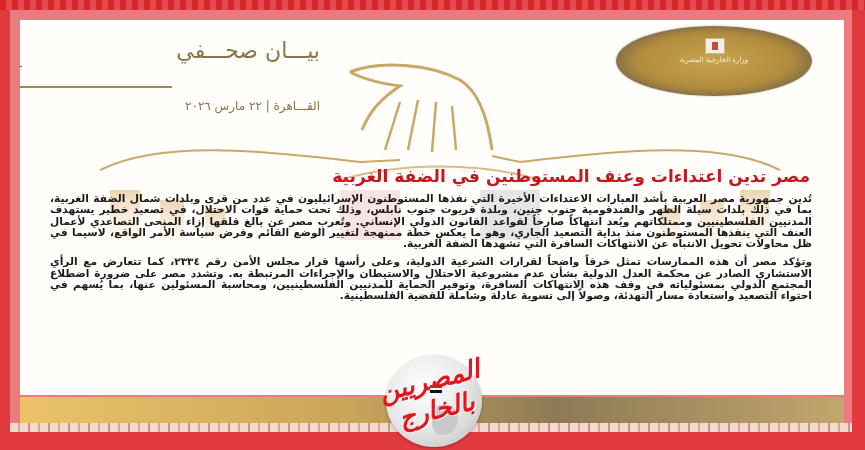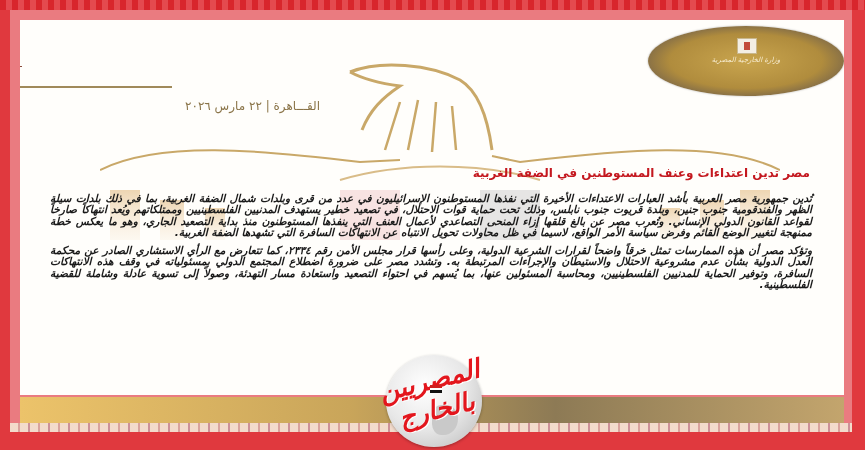--- a/index.html
+++ b/index.html
@@ -9,28 +9,28 @@
   .page { position:absolute; left:20px; top:20px; width:824px; height:375px; background:#fffefb; overflow:hidden; }
   .bottom-band { position:absolute; left:20px; top:397px; width:824px; height:26px; background:linear-gradient(90deg,#ecc36a 0%,#c9a55a 40%,#8d7a55 65%,#c3a56d 100%); }
   .border-pattern { position:absolute; left:10px; top:423px; width:842px; height:9px; background:repeating-linear-gradient(90deg,#f4e6d4 0 8px,#d7a7a0 8px 10px,#f4e6d4 10px 18px,#c9939a 18px 20px); opacity:.9; }
   .bottom-red { position:absolute; left:0; top:432px; width:865px; height:18px; background:#e0393e; }
 
   .header-title { position:absolute; left:40px; top:18px; width:260px; text-align:right; direction:rtl; font-size:22px; letter-spacing:4px; color:#8a7448; font-family:"DejaVu Sans", sans-serif; }
   .header-sub { position:absolute; left:40px; top:46px; width:260px; text-align:right; direction:rtl; font-size:12px; color:#8a7448;margin-top:33px; }
   .header-line { position:absolute; left:0; top:66px; width:152px; height:2px; background:#a08a5a; }
   .header-line-ext { position:absolute; left:-20px; top:46px; width:22px; height:1px; background:#8a4a3a; }
 
-  .seal { position:absolute; left:628px; top:6px; width:196px; height:70px; border-radius:50%; background:radial-gradient(ellipse at center,#c9a54e 0%,#b08c3d 55%,#8c7345 70%,#d9d2c2 78%,#9a9078 88%,#e8e4dc 100%); box-shadow:0 0 2px #aaa;font-style:italic; }
+  .seal { position:absolute; left:596px; top:6px; width:196px; height:70px; border-radius:50%; background:radial-gradient(ellipse at center,#c9a54e 0%,#b08c3d 55%,#8c7345 70%,#d9d2c2 78%,#9a9078 88%,#e8e4dc 100%); box-shadow:0 0 2px #aaa; }
   .seal-emblem { position:absolute; left:89px; top:12px; width:18px; height:14px; background:#f3eee4; border:1px solid #c9b78c; }
   .seal-emblem::after { content:""; position:absolute; left:6px; top:3px; width:6px; height:8px; background:#c24b3a; }
   .seal-text { position:absolute; left:40px; top:30px; width:116px; font-size:7px; color:#f7ecd0; text-align:center; direction:rtl; line-height:9px; }
 
   .eagle { position:absolute; left:80px; top:30px; width:680px; height:190px; }
-  .title { position:absolute; left:40px; top:146px; width:750px; text-align:right; direction:rtl; font-size:12px; font-weight:bold; color:#c4181f; }
-  .body { position:absolute; left:30px; top:173px; width:762px; direction:rtl; text-align:justify; font-size:10.6px; line-height:11.3px; color:#1a1a1a; font-weight:bold;font-style:italic; }
+  .title { position:absolute; left:40px; top:146px; width:750px; text-align:right; direction:rtl; font-size:17px; font-weight:bold; color:#c4181f; }
+  .body { position:absolute; left:30px; top:173px; width:762px; direction:rtl; text-align:justify; font-size:10.6px; line-height:11.3px; color:#1a1a1a; font-weight:bold; }
   .body p { margin:0 0 7px 0; }
 
   .logo { position:absolute; left:378px; top:355px; width:110px; height:92px; }
   .globe { position:absolute; left:8px; top:0; width:96px; height:92px; border-radius:50%; background:radial-gradient(circle at 40% 35%,#ffffff 0%,#e8e8e8 50%,#b8b8b8 100%); box-shadow:0 1px 3px rgba(0,0,0,.3); }
   .globe-land { position:absolute; left:46px; top:50px; width:26px; height:30px; background:#c9c9c9; border-radius:40% 50% 60% 40%; }
   .logo-text { position:absolute; left:0; top:10px; width:110px; text-align:center; direction:rtl; font-family:"DejaVu Serif", serif; font-size:26px; font-weight:bold; font-style:italic; color:#e3161d; transform:rotate(-14deg); text-shadow:1px 1px 0 #fff; }
   .logo-flag { position:absolute; left:52px; top:30px; width:12px; height:8px; background:linear-gradient(#d02020 0 33%,#fff 33% 66%,#111 66%); }
 </style>
 </head>
 <body>
@@ -54,20 +54,21 @@
     <rect x="60" y="150" width="24" height="40" fill="url(#pg)"></rect>
     <rect x="105" y="158" width="20" height="32" fill="url(#pg)"></rect>
     <rect x="560" y="158" width="20" height="32" fill="url(#pg)"></rect>
     <rect x="600" y="150" width="24" height="40" fill="url(#pg)"></rect>
     <rect x="640" y="140" width="30" height="50" fill="url(#pg)"></rect>
     <rect x="240" y="140" width="60" height="50" fill="#f0c4c4" opacity=".45"></rect>
     <rect x="380" y="140" width="60" height="50" fill="#c8c8c8" opacity=".45"></rect>
   </svg>
 
   <div class="header-line-ext"></div>
+  <div class="header-title">بيـــان صحـــفي</div>
   <div class="header-sub">القـــاهرة | ٢٢ مارس ٢٠٢٦</div>
   <div class="header-line"></div>
 
   <div class="seal">
     <div class="seal-emblem"></div>
     <div class="seal-text">وزارة الخارجية المصرية</div>
   </div>
 
   <div class="title">مصر تدين اعتداءات وعنف المستوطنين في الضفة الغربية</div>
 

